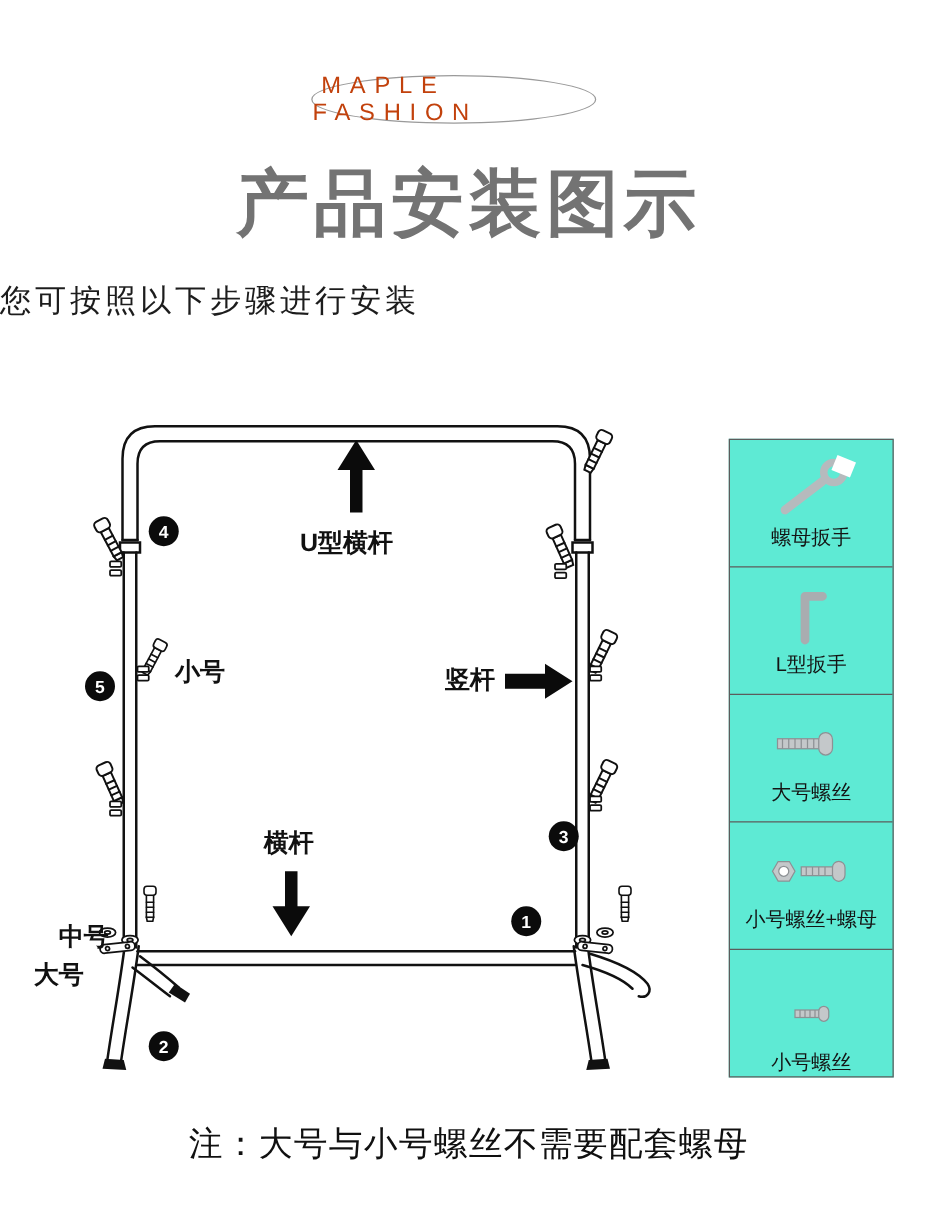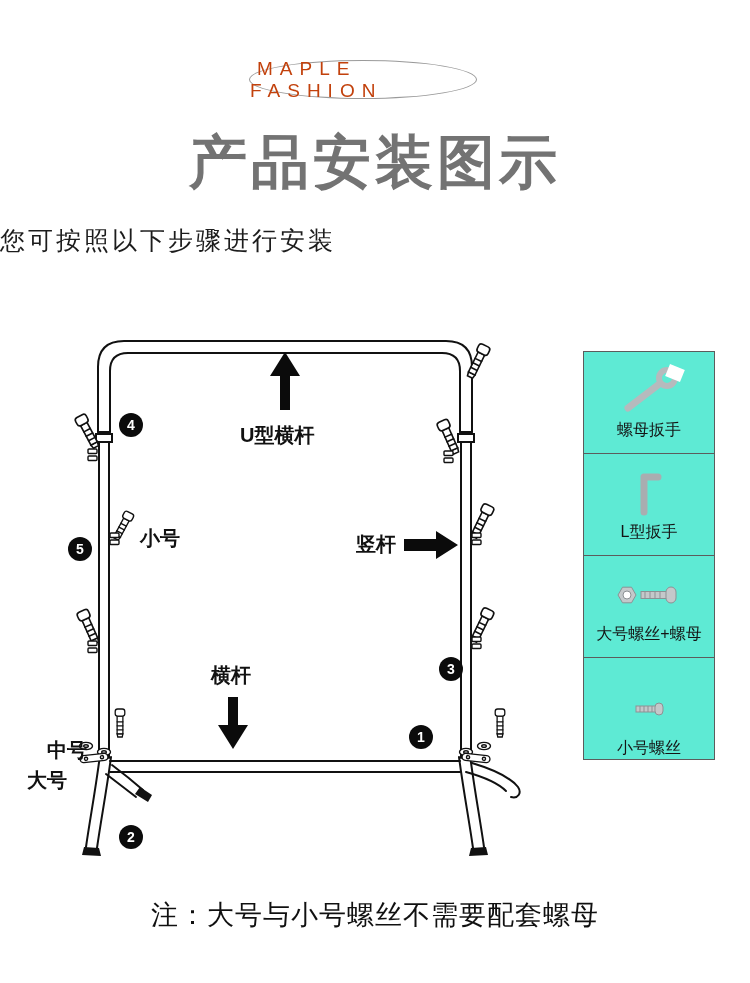--- a/index.html
+++ b/index.html
@@ -183,35 +183,50 @@
       <div class="part-label">螺母扳手</div>
     </div>
 
     <div class="part-cell">
       <svg width="72" height="54" viewBox="0 0 70 54">
         <polyline points="44,11 30,11 30,46" fill="none" stroke="#a9adb0" stroke-width="7" stroke-linecap="round" stroke-linejoin="round"></polyline>
       </svg>
       <div class="part-label">L型扳手</div>
     </div>
 
+    <div class="part-cell">
+      <svg width="72" height="54" viewBox="0 0 70 54">
+        <rect x="8" y="23" width="34" height="8" fill="#c4c8ca" stroke="#8d9194" stroke-width="1"></rect>
+        <g stroke="#8d9194" stroke-width="1">
+          <line x1="12" y1="23" x2="12" y2="31"></line>
+            <line x1="17" y1="23" x2="17" y2="31"></line>
+          <line x1="22" y1="23" x2="22" y2="31"></line>
+            <line x1="27" y1="23" x2="27" y2="31"></line>
+          <line x1="32" y1="23" x2="32" y2="31"></line>
+            <line x1="37" y1="23" x2="37" y2="31"></line>
+        </g>
+        <rect x="41" y="18" width="11" height="18" rx="5.5" fill="#c4c8ca" stroke="#8d9194" stroke-width="1"></rect>
+      </svg>
+      <div class="part-label">大号螺丝</div>
+    </div>
 
     <div class="part-cell">
       <svg width="72" height="54" viewBox="0 0 70 54">
         <polygon points="22,27 17.5,34.8 8.5,34.8 4,27 8.5,19.2 17.5,19.2" fill="#c4c8ca" stroke="#8d9194" stroke-width="1"></polygon>
         <circle cx="13" cy="27" r="4" fill="#fff" stroke="#8d9194" stroke-width="1"></circle>
         <rect x="27" y="23.5" width="26" height="7" fill="#c4c8ca" stroke="#8d9194" stroke-width="1"></rect>
         <g stroke="#8d9194" stroke-width="1">
           <line x1="31" y1="23.5" x2="31" y2="30.5"></line>
             <line x1="36" y1="23.5" x2="36" y2="30.5"></line>
           <line x1="41" y1="23.5" x2="41" y2="30.5"></line>
             <line x1="46" y1="23.5" x2="46" y2="30.5"></line>
         </g>
         <rect x="52" y="19" width="10" height="16" rx="5" fill="#c4c8ca" stroke="#8d9194" stroke-width="1"></rect>
       </svg>
-      <div class="part-label">大号螺丝+螺母</div>
+      <div class="part-label">小号螺丝+螺母</div>
     </div>
 
     <div class="part-cell">
       <svg width="72" height="54" viewBox="0 0 70 54">
         <rect x="22" y="24" width="20" height="6" fill="#c4c8ca" stroke="#8d9194" stroke-width="1"></rect>
         <g stroke="#8d9194" stroke-width="1">
           <line x1="26" y1="24" x2="26" y2="30"></line>
             <line x1="30" y1="24" x2="30" y2="30"></line>
           <line x1="34" y1="24" x2="34" y2="30"></line>
             <line x1="38" y1="24" x2="38" y2="30"></line>

